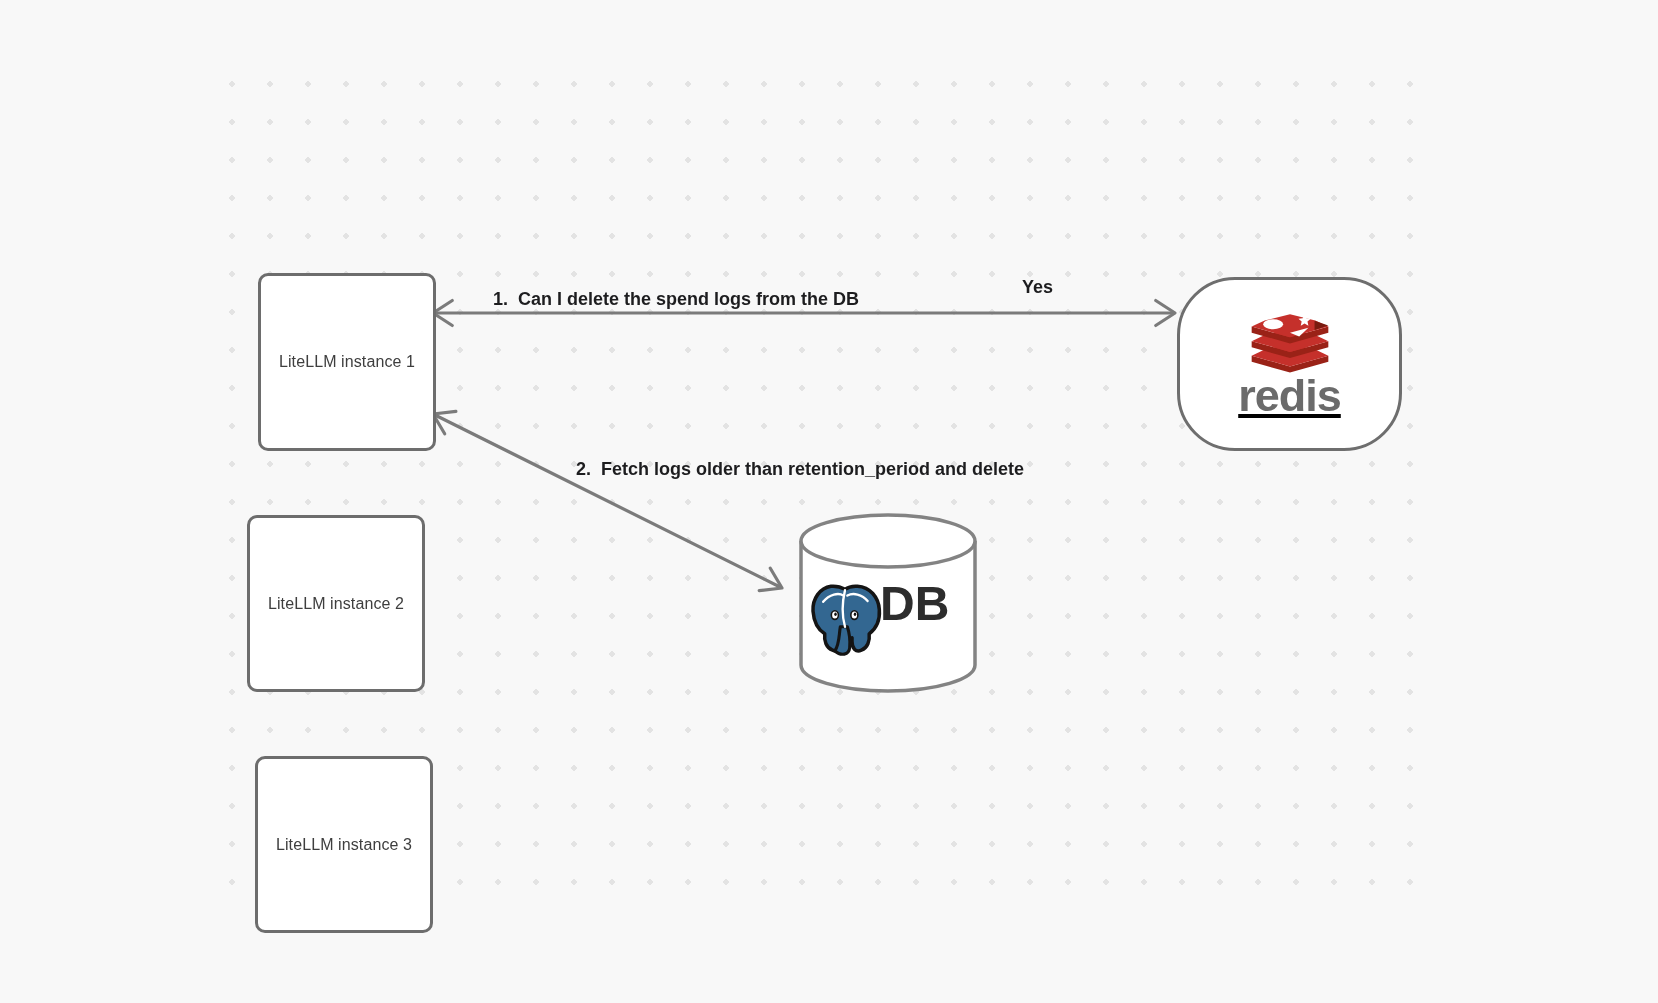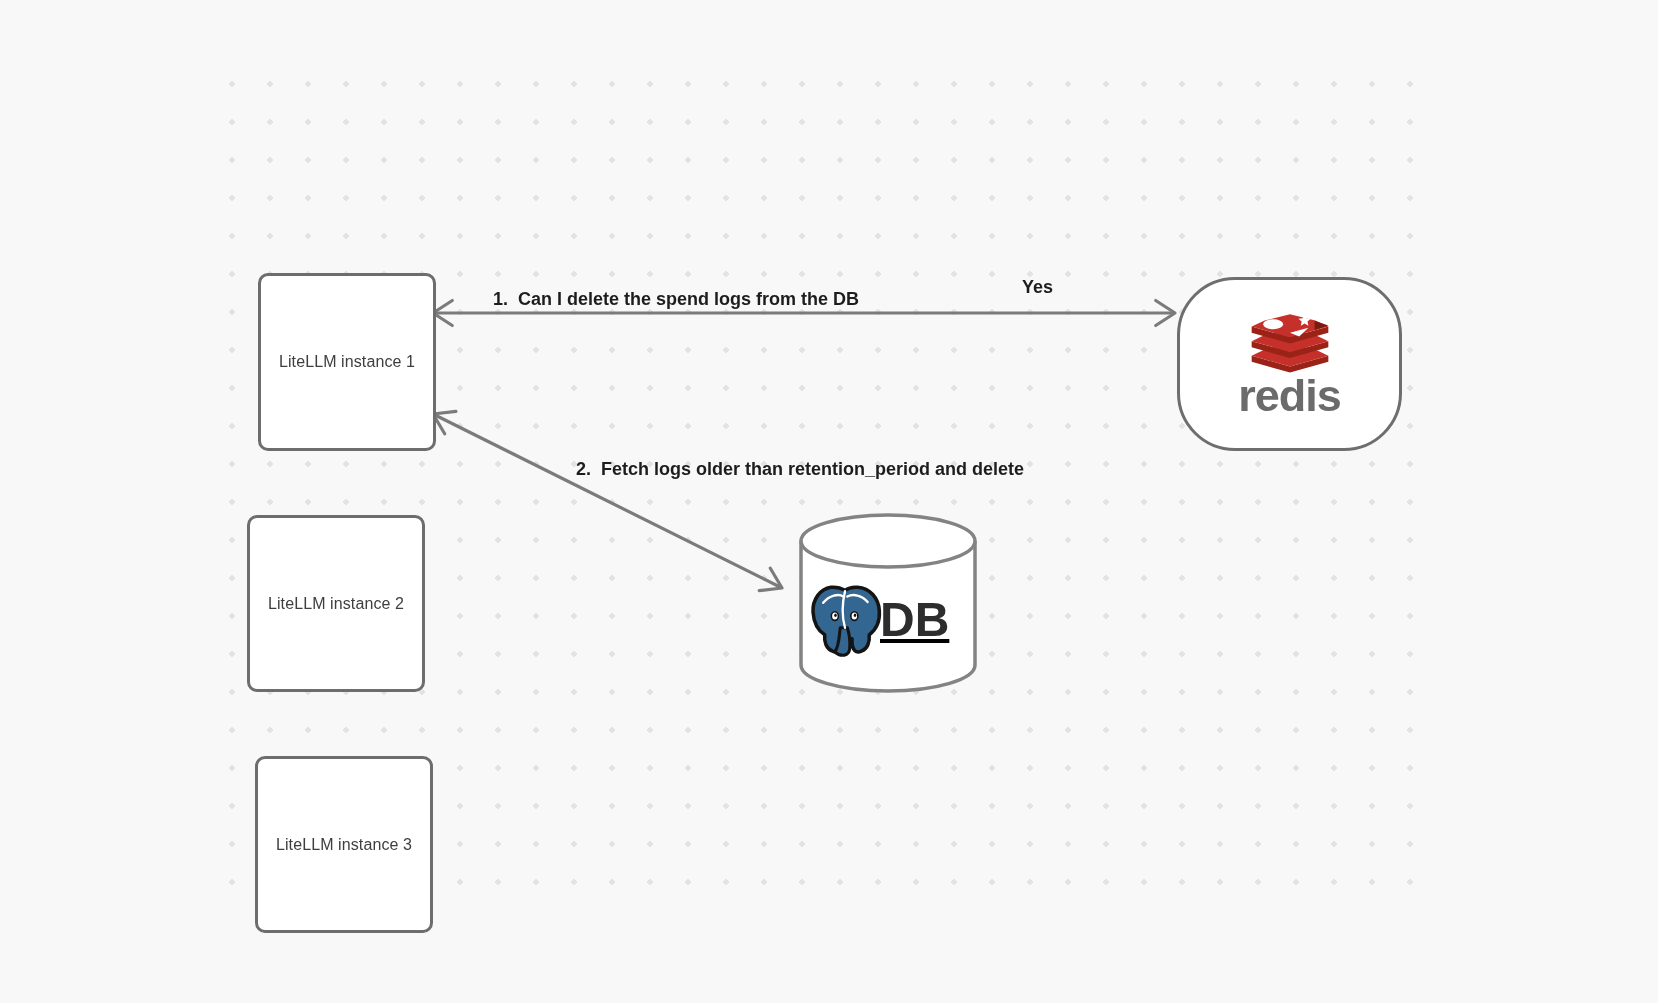--- a/index.html
+++ b/index.html
@@ -24,37 +24,37 @@
   .node-box .node-label{
     font-size:16px;color:#3e3e3e;letter-spacing:.1px;
   }
   .box-1{left:258px;top:273px;width:178px;height:178px;}
   .box-2{left:247px;top:515px;width:178px;height:177px;}
   .box-3{left:255px;top:756px;width:178px;height:177px;}
   .redis-node{
     position:absolute;box-sizing:border-box;
     left:1177px;top:277px;width:225px;height:174px;
     background:#ffffff;border:3px solid #6e6e6e;border-radius:58px;
-    display:flex;flex-direction:column;align-items:center;justify-content:center;
+    display:flex;flex-direction:column;align-items:center;justify-content:center;text-decoration:underline;
   }
   .redis-word{
     font-size:45px;font-weight:700;color:#6b6b6b;letter-spacing:-1px;
     line-height:38px;margin-top:1px;
   }
   .edge-label{
     position:absolute;font-size:18px;font-weight:700;color:#1d1d1f;
     line-height:24px;white-space:pre;
   }
   .label-1{left:493px;top:287px;}
   .label-yes{left:1022px;top:275px;}
   .label-2{left:576px;top:457px;}
   .db-cylinder-svg{position:absolute;left:793px;top:505px;}
   .db-content{
     position:absolute;left:806px;top:580px;width:160px;height:80px;
-    display:flex;align-items:center;text-decoration:underline;
+    display:flex;
   }
   .db-text{
     font-size:48px;font-weight:600;color:#2d2d2d;letter-spacing:0;
     margin-left:-4px;line-height:48px;
   }
   .elephant-svg{display:block;}
 </style>
 </head>
 <body>
 

